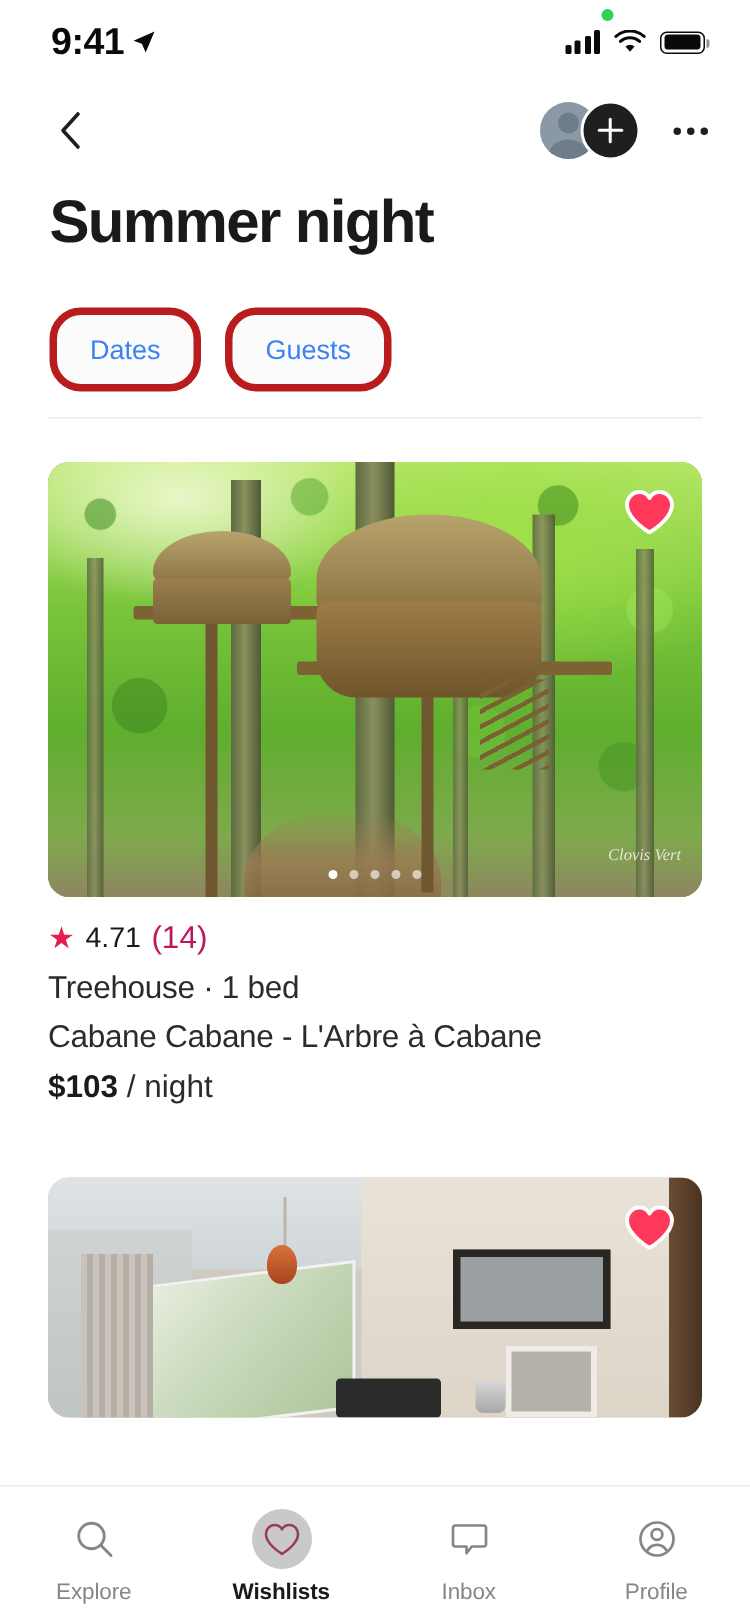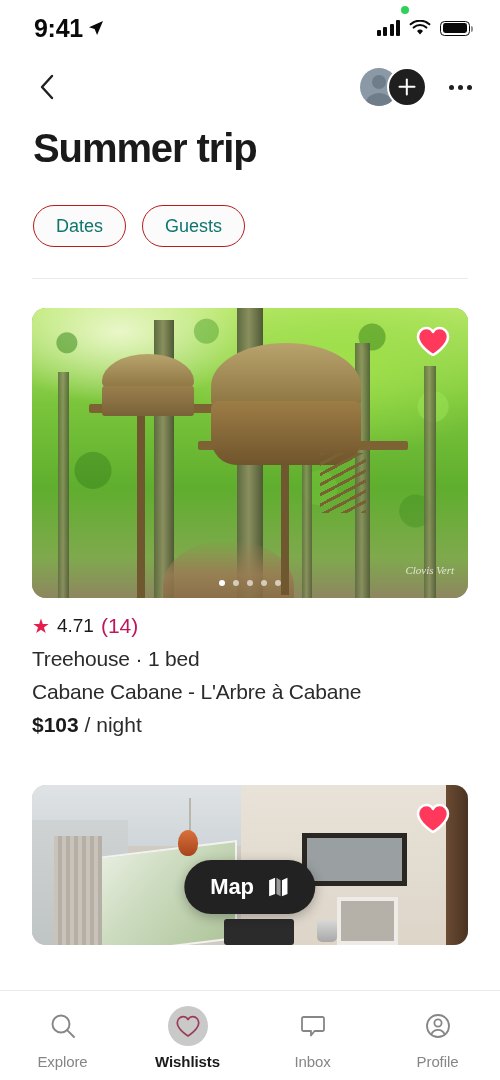--- a/index.html
+++ b/index.html
@@ -86,24 +86,24 @@
   }
   .dots-btn i { width: 5px; height: 5px; border-radius: 50%; background: #1f1f1f; display: block; }
 
   
   .page-title {
     position: absolute; top: 126px; left: 33px;
     font-size: 40px; font-weight: 700; color: #1a1a1a; letter-spacing: -1.1px;
   }
   .chips { position: absolute; top: 205px; left: 33px; display: flex; gap: 16px; }
   .chip {
-    height: 42px; padding: 0 22px; border-radius: 21px;
-    border: 1px solid #b91c1c; background: #fbfbfb;
+    height: 56px; padding: 0 22px; border-radius: 21px;
+    border: 5px solid #b91c1c; background: #fbfbfb;
     display: flex; align-items: center; justify-content: center;
-    font-size: 18px; color: #0f766e; cursor: pointer;
+    font-size: 18px; color: #3b82f6; cursor: pointer;
     font-family: "Liberation Sans", sans-serif;
   }
   .divider {
     position: absolute; top: 278px; left: 32px; width: 436px; height: 1px;
     background: #ebebeb;
   }
 
   
   .card-one { position: absolute; top: 308px; left: 32px; width: 348px; }
   .photo {
@@ -316,21 +316,21 @@
         <button class="add-btn"></button>
       </div>
       <button class="dots-btn">
         <i></i>
           <i></i>
           <i></i>
       </button>
     </div>
   </div>
 
-  <h1 class="page-title">Summer trip</h1>
+  <h1 class="page-title">Summer night</h1>
 
   <div class="chips">
     <div class="chip">Dates</div>
     <div class="chip">Guests</div>
   </div>
 
   <div class="divider"></div>
 
   <div class="card-one">
     <div class="photo">
@@ -405,28 +405,20 @@
         <div class="tv"></div>
       </div>
       <div class="heart-btn">
         <svg width="34" height="30" viewBox="0 0 34 30">
           <path d="M17 29C17 29 2 20.2 2 10.7 2 5.9 5.7 2 10.3 2 13.2 2 15.7 3.6 17 6c1.3-2.4 3.8-4 6.7-4C28.3 2 32 5.9 32 10.7 32 20.2 17 29 17 29z" fill="#FF385C" stroke="#ffffff" stroke-width="2.6" stroke-linejoin="round"></path>
         </svg>
       </div>
     </div>
   </div>
 
-  <div class="map-pill">
-    <span>Map</span>
-    <svg class="map-icon" viewBox="0 0 24 24">
-      <path d="M2 4.5 8.5 2v17.5L2 22z" fill="#ffffff"></path>
-      <path d="M10 2l4.5 2.5V22L10 19.5z" fill="#ffffff" opacity=".55"></path>
-      <path d="M16 4.5 22 2v17.5L16 22z" fill="#ffffff"></path>
-    </svg>
-  </div>
 
   <div class="tabbar">
     <div class="tab">
       <span class="ico">
         <svg width="28" height="28" viewBox="0 0 28 28">
           <circle cx="12" cy="12" r="8.5" fill="none" stroke="#868686" stroke-width="1.9"></circle>
           <path d="M18.4 18.4 25 25" stroke="#868686" stroke-width="1.9" stroke-linecap="round"></path>
         </svg>
       </span>
       <span class="lbl">Explore</span>

